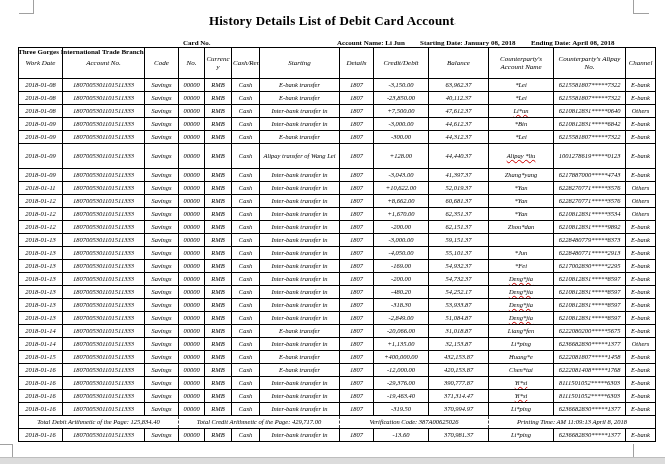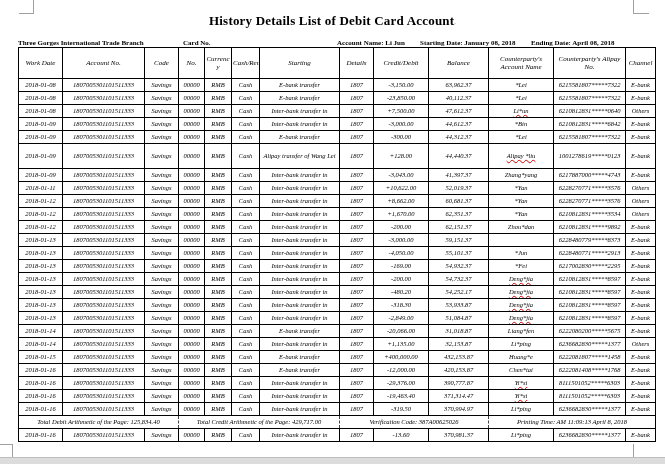--- a/index.html
+++ b/index.html
@@ -8,21 +8,21 @@
     background:#ffffff;color:#000;
     font-family:"Liberation Serif","DejaVu Serif",serif;
   }
   .page-title{
     position:absolute;top:13px;left:0;width:100%;text-align:center;
     font-size:13px;font-weight:bold;letter-spacing:.2px;
   }
   .title-mark{font-size:6px;color:#777;font-weight:normal;vertical-align:middle;}
   .info-line{position:absolute;top:39px;left:0;width:665px;height:9px;font-size:7px;font-weight:bold;}
   .info-line span{position:absolute;white-space:nowrap;}
-  .info-branch{left:18px;}
+  .info-branch{left:18px;margin-top:9px;}
   .info-card{left:183px;}
   .info-account{left:337px;text-align:right;}
   .info-start{left:420px;}
   .info-end{left:531px;}
 
   table.stmt{
     position:absolute;top:47px;left:18px;width:637px;
     border-collapse:collapse;table-layout:fixed;
     font-size:6.5px;
     font-style:italic;

